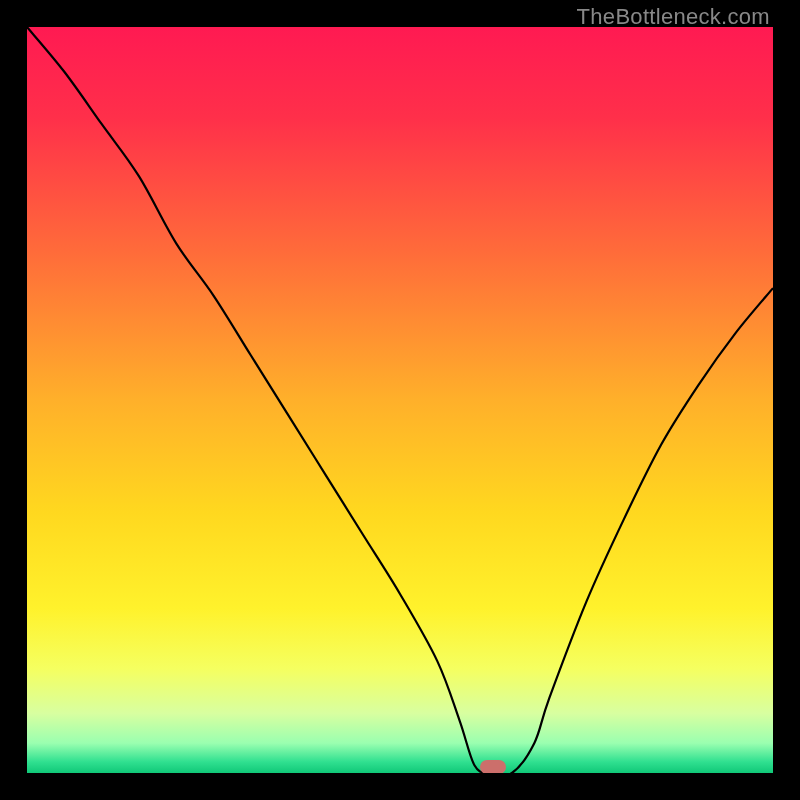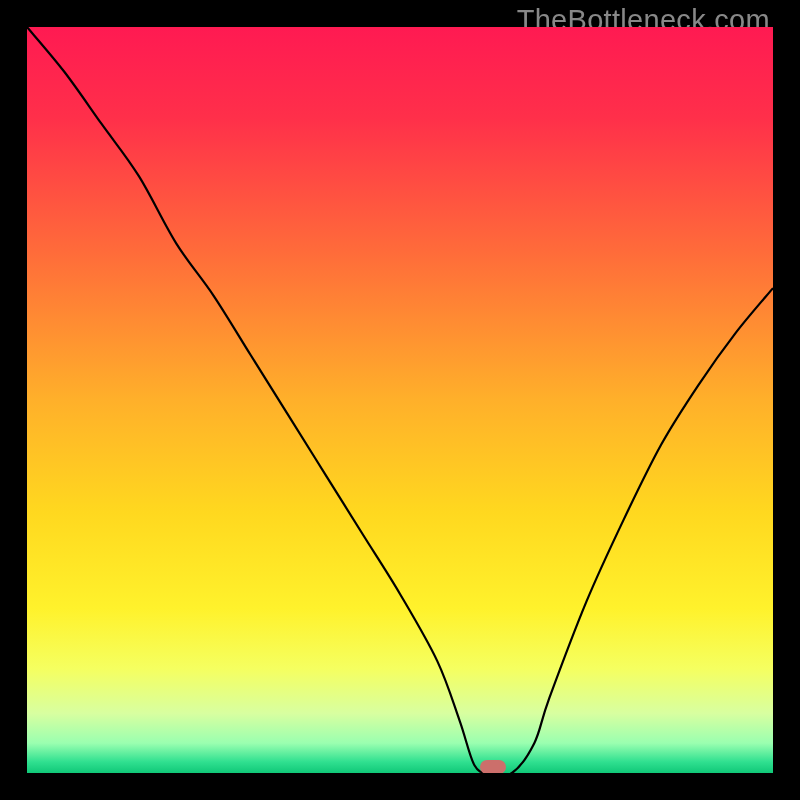--- a/index.html
+++ b/index.html
@@ -37,21 +37,21 @@
     left: 0;
     top: 0;
     width: 100%;
     height: 100%;
   }
   .watermark {
     position: absolute;
     top: 4px;
     right: 30px;
     color: #888;
-    font-size: 29px;
+    font-size: 22px;
     font-weight: 500;
     letter-spacing: 0.3px;
   }
   .marker {
     position: absolute;
     background: #cc6f6b;
     border-radius: 7px;
   }
 </style>
 </head>

